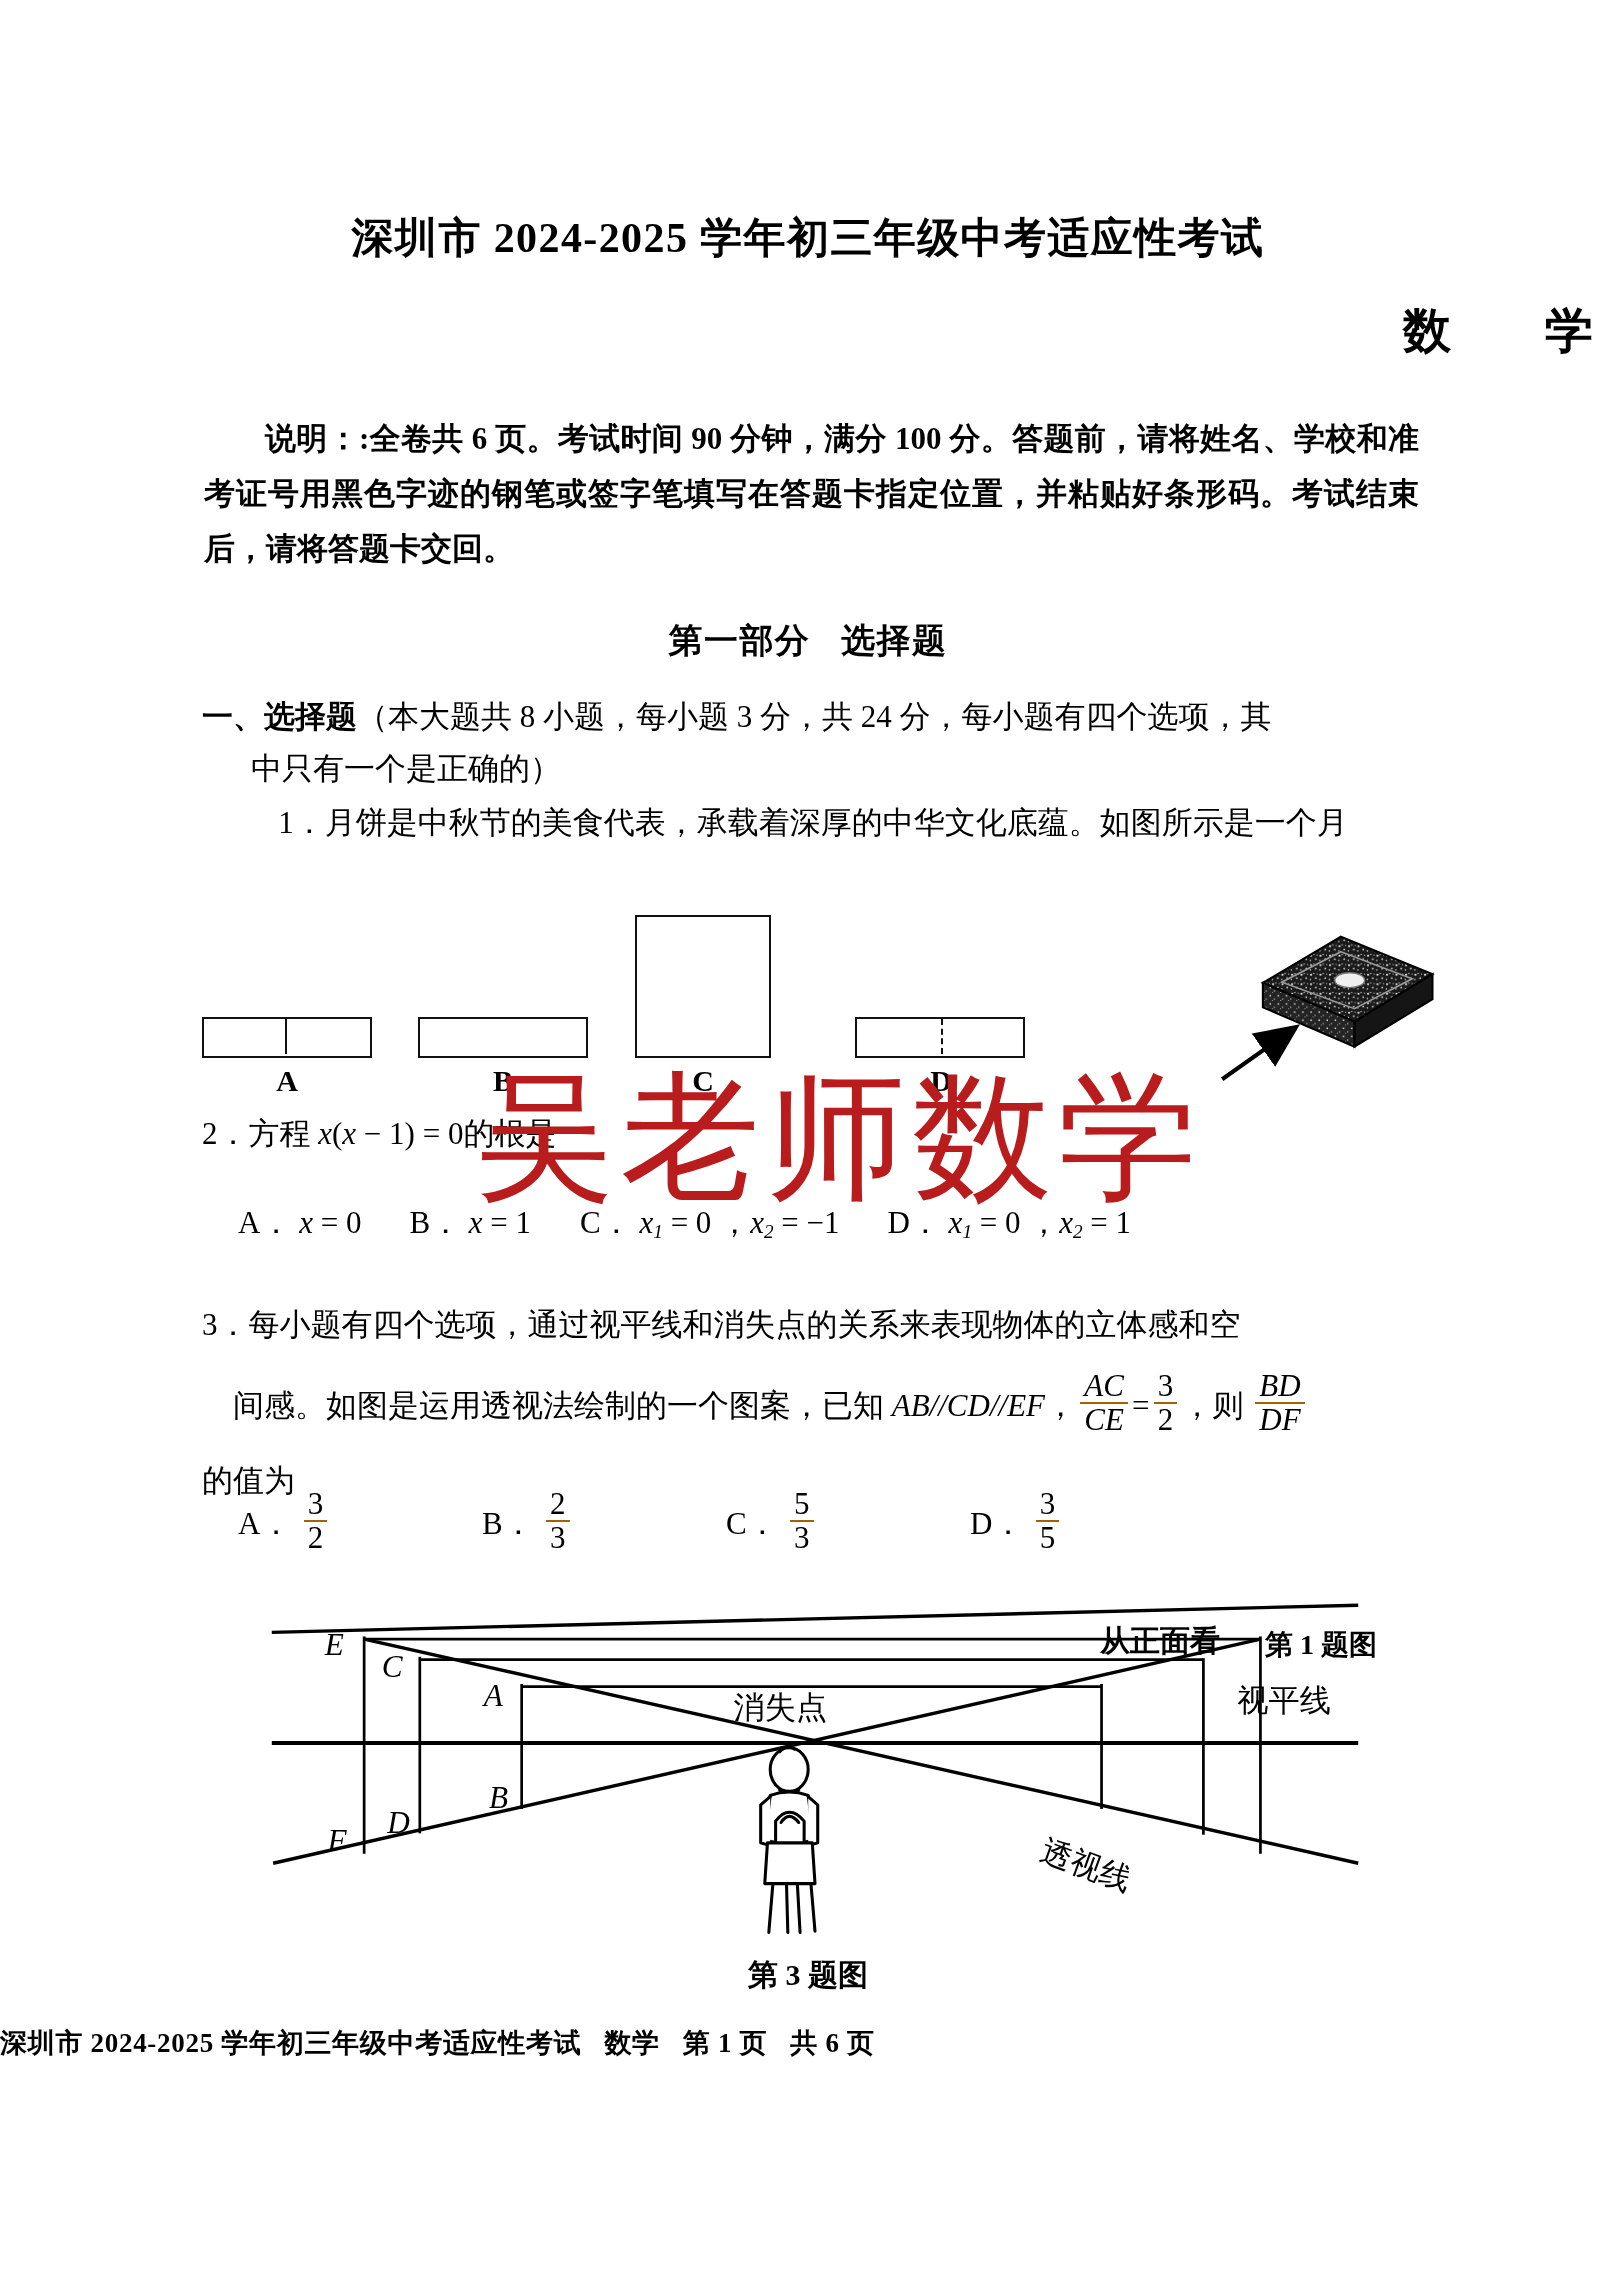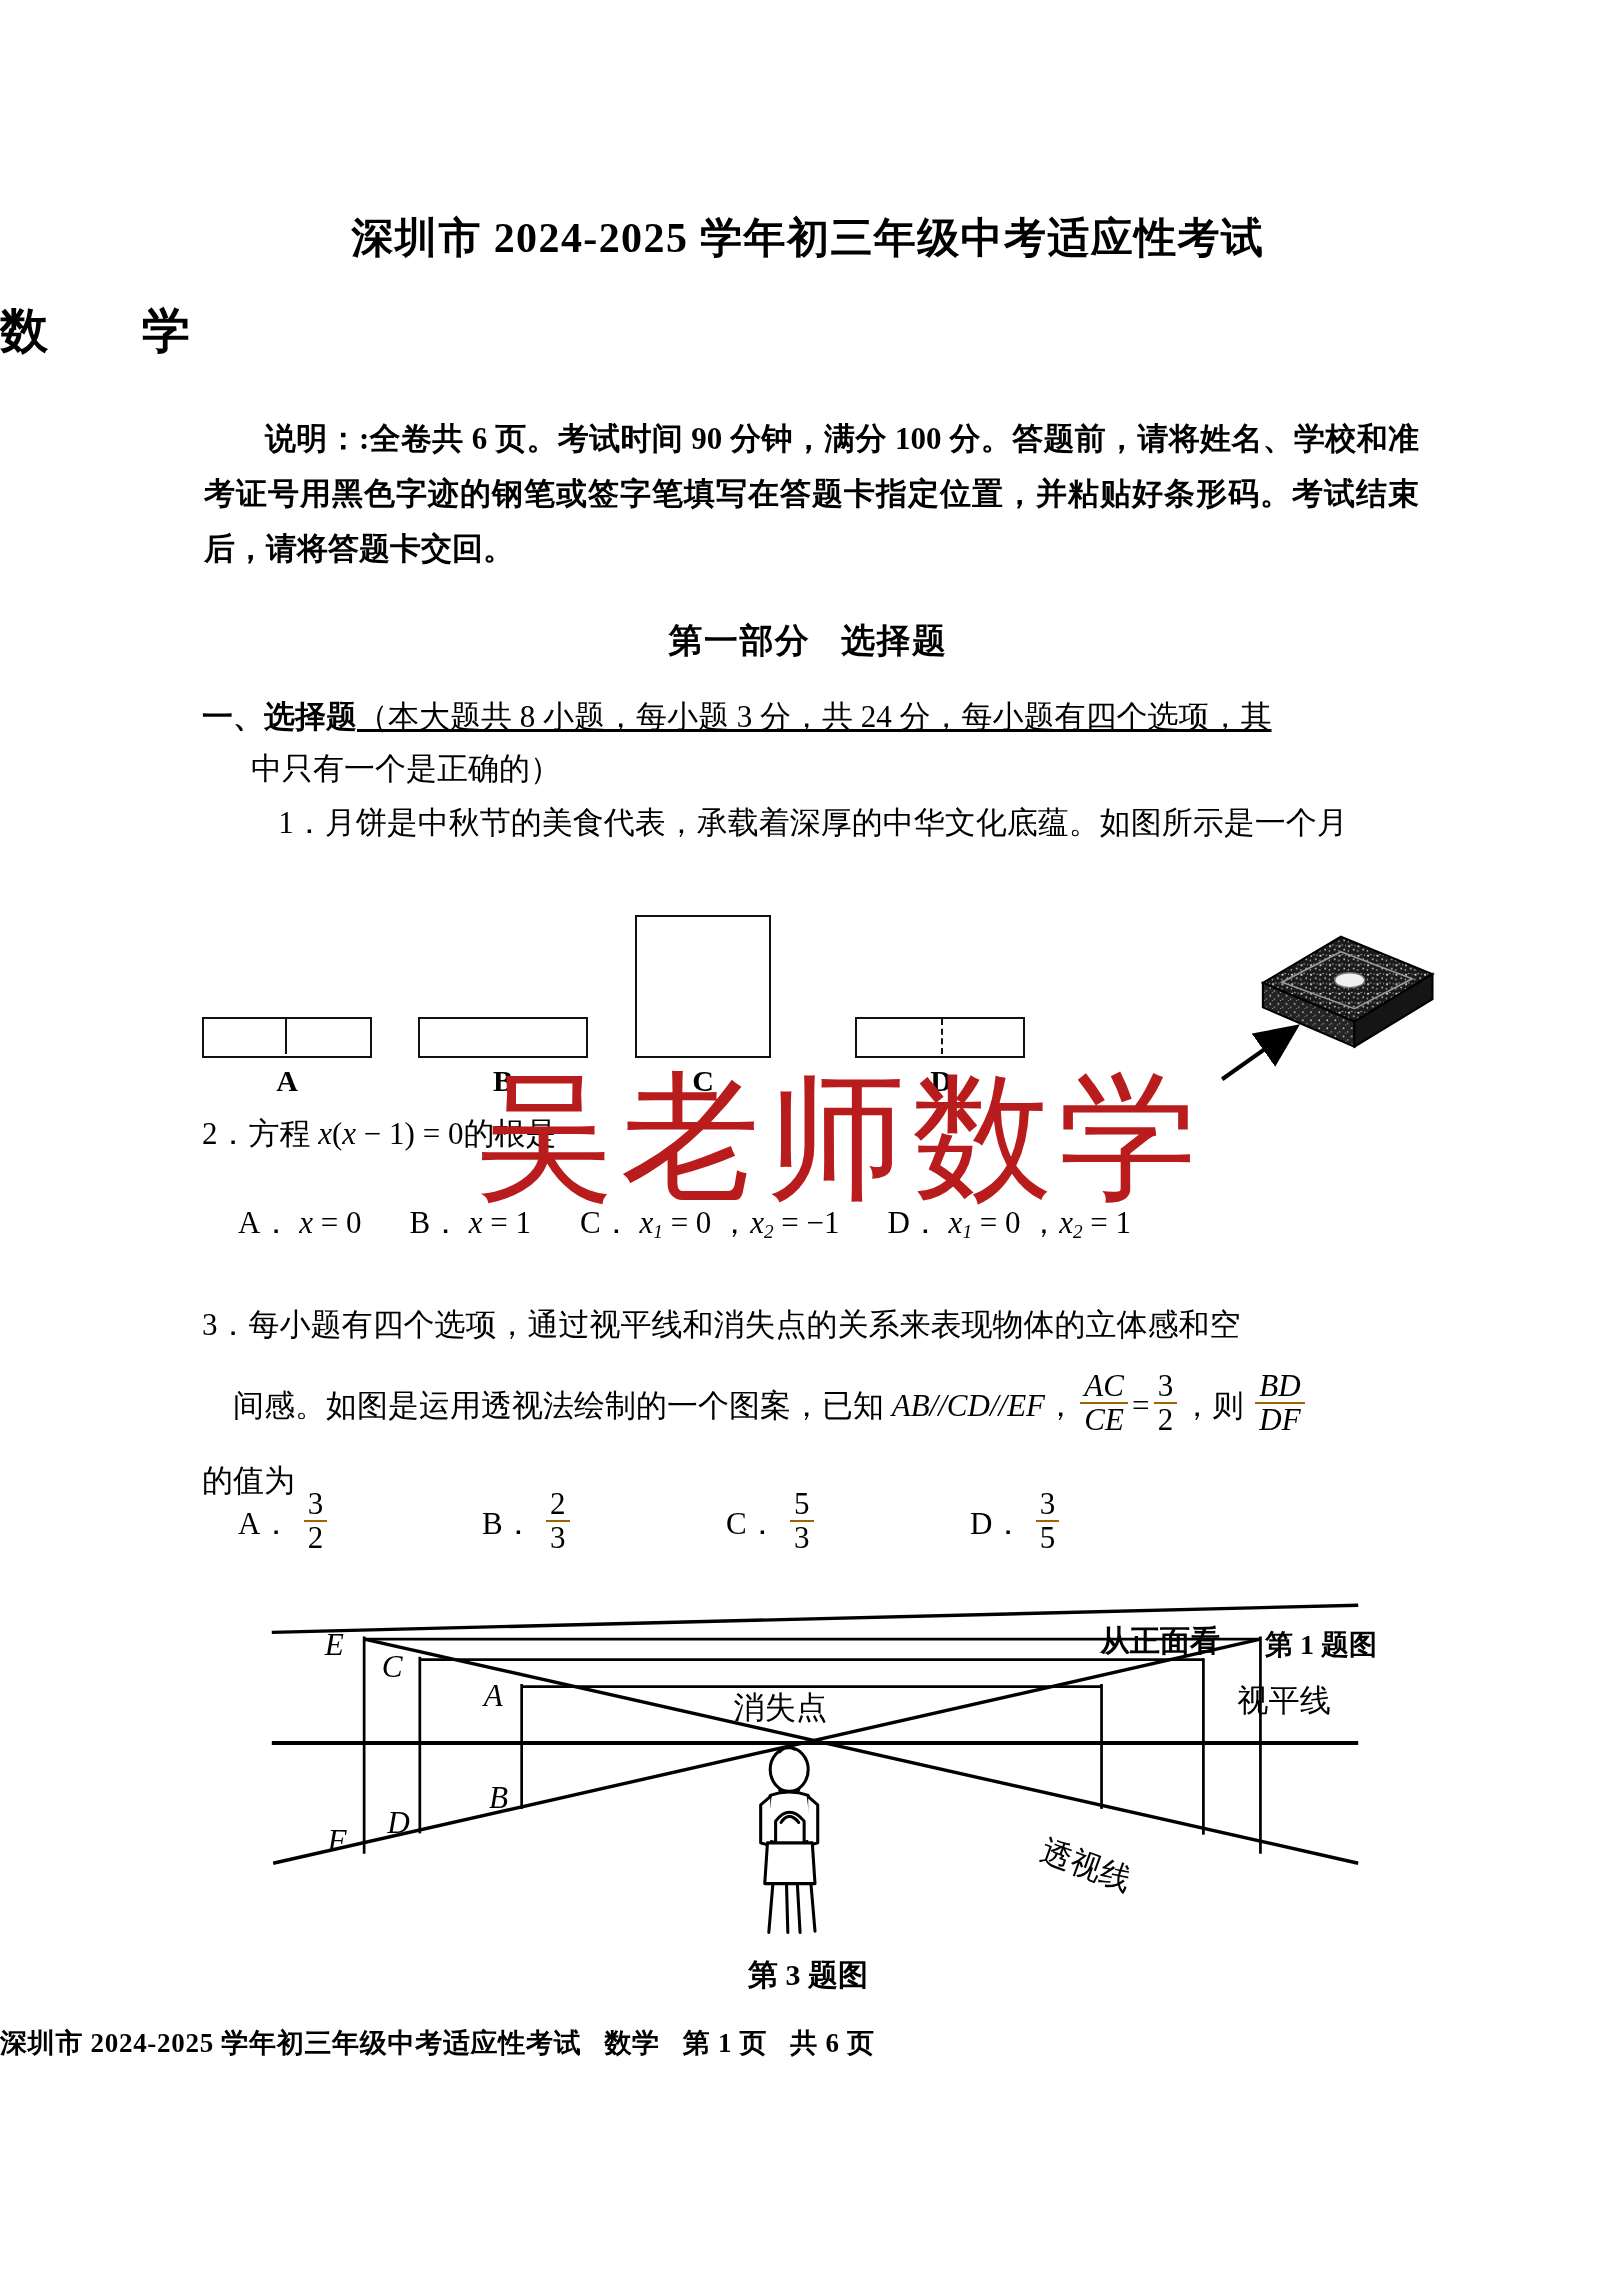--- a/index.html
+++ b/index.html
@@ -45,21 +45,21 @@
     text-align: center;
     font-size: 42px;
     font-weight: bold;
     letter-spacing: 1.4px;
     font-family: "Liberation Serif", "DejaVu Serif", serif;
   }
   .subject-title {
     position: absolute;
     left: 0; top: 299px;
     width: 1616px;
-    text-align: left;
+    text-align: right;
     font-size: 48px;
     font-weight: bold;
     letter-spacing: 23px;
     font-family: "Liberation Serif", "DejaVu Serif", serif;
   }
 
   
   .instructions {
     position: absolute;
     left: 204px; top: 411px;
@@ -86,21 +86,21 @@
 
   
   .section-one {
     position: absolute;
     left: 202px; top: 691px;
     width: 1222px;
     font-size: 31px;
     line-height: 52px;
     font-weight: bold;
   }
-  .section-one .body { font-weight: normal; text-decoration: underline; }
+  .section-one .body { font-weight: normal; }
   .section-one .l2 {
     display: block;
     padding-left: 49px;
     font-weight: normal;
   }
 
   
   .q {
     position: absolute;
     font-size: 31px;

